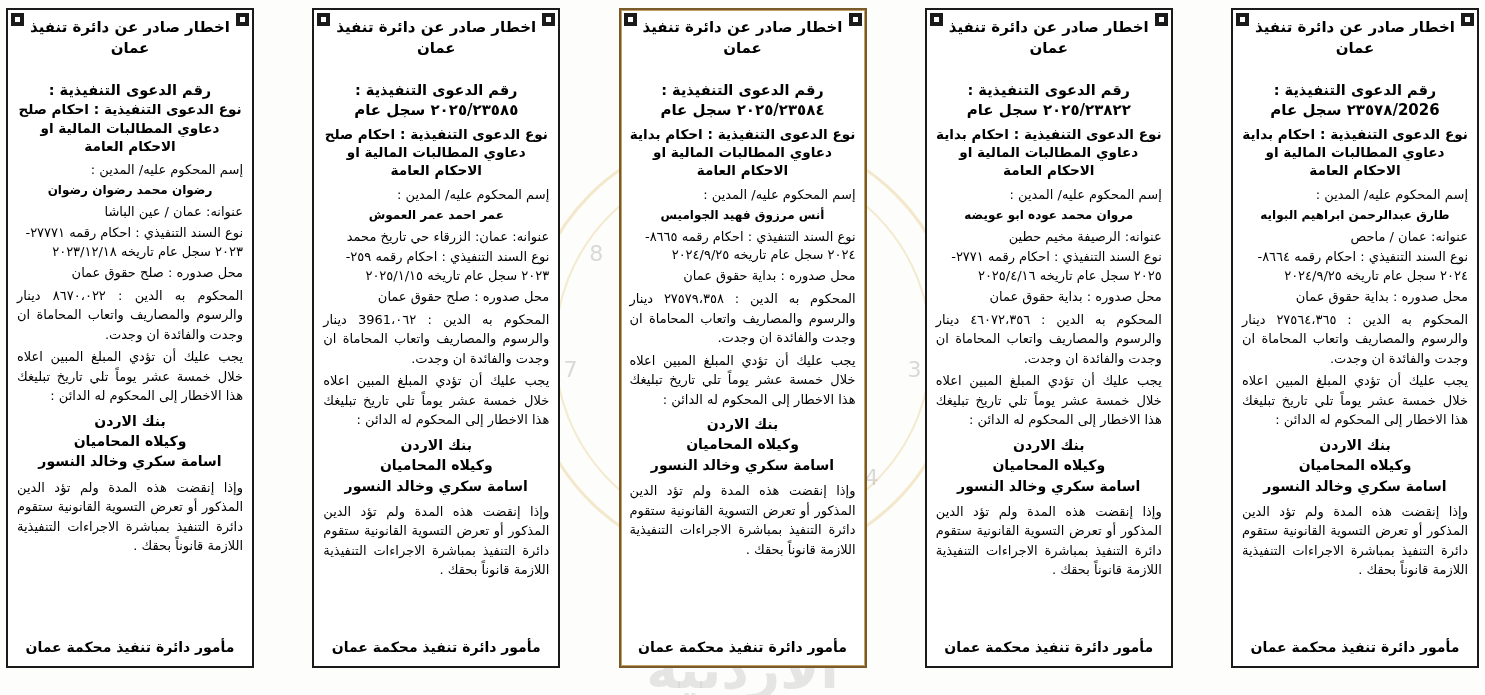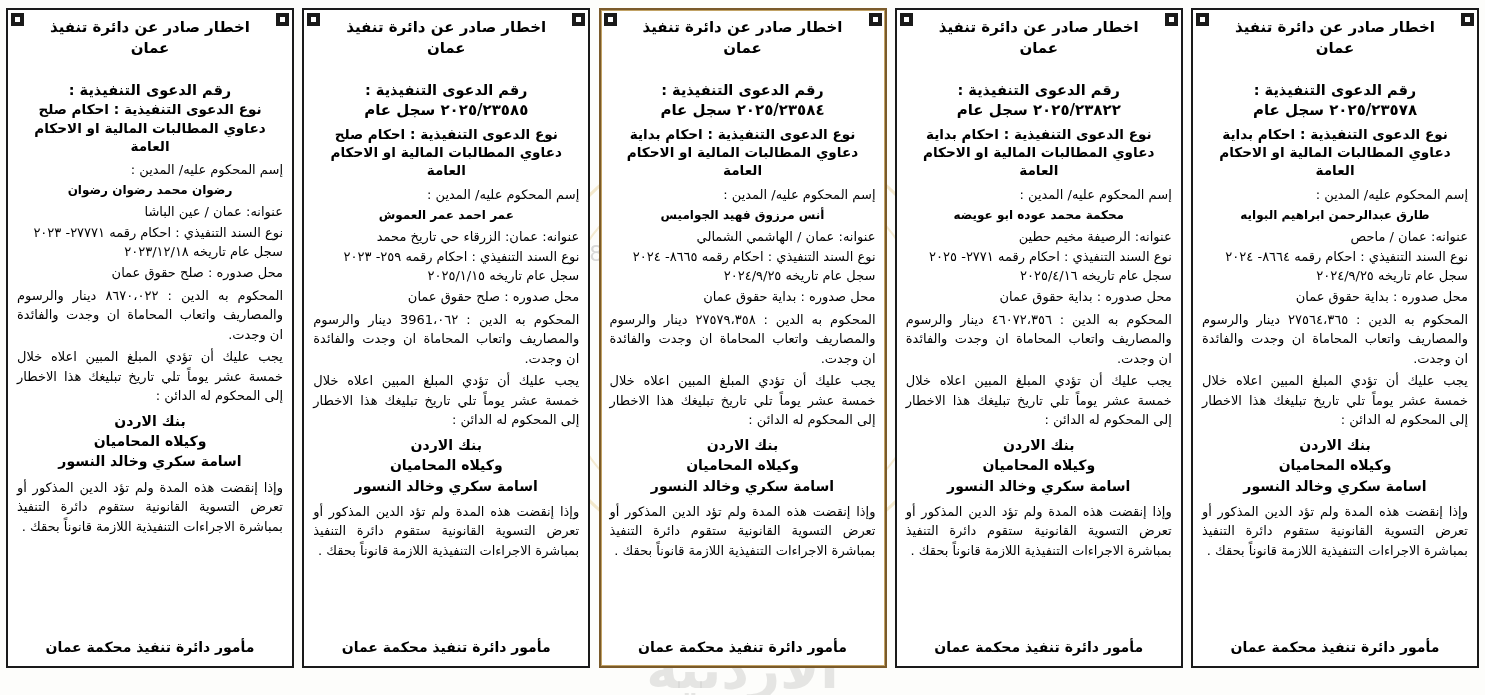--- a/index.html
+++ b/index.html
@@ -82,21 +82,21 @@
     font-weight: bold;
     color: rgba(120, 120, 120, 0.18);
     z-index: 0;
     pointer-events: none;
     white-space: nowrap;
   }
 
   .notice {
     position: relative;
     z-index: 2;
-    width: 288px;
+    width: 248px;
     box-sizing: border-box;
     border: 2px solid #1a1a1a;
     background: #ffffff;
     padding: 6px 9px 8px 9px;
     text-align: center;
     direction: rtl;
     color: #000;
     font-size: 13.2px;
     line-height: 1.42;
     min-height: 660px;
@@ -290,24 +290,20 @@
     <div class="n-city">عمان</div>
     <div class="n-caseno-label">رقم الدعوى التنفيذية :</div>
     <div class="n-caseno-value">٢٠٢٥/٢٣٥٨٤ سجل عام</div>
     <div class="n-type">
       <span>نوع الدعوى التنفيذية :</span>
       <span>احكام  بداية  دعاوي المطالبات المالية او الاحكام العامة</span>
     </div>
     <div class="n-field">إسم المحكوم عليه/ المدين :</div>
     <div class="n-name">أنس مرزوق فهيد الجواميس</div>
     <div class="n-field">
-      <span>عنوانه:</span>
-      <span>عمان / الهاشمي الشمالي</span>
-    </div>
-    <div class="n-field">
       <span>نوع السند التنفيذي :</span>
       <span>احكام رقمه ٨٦٦٥- ٢٠٢٤ سجل عام تاريخه ٢٠٢٤/٩/٢٥</span>
     </div>
     <div class="n-field">
       <span>محل صدوره :</span>
       <span>بداية حقوق عمان</span>
     </div>
     <div class="n-justified">
       <span>المحكوم به الدين :</span>
       <span>٢٧٥٧٩،٣٥٨ دينار</span>
@@ -329,21 +325,21 @@
     <span class="corner tr"></span>
     <div class="n-title">اخطار صادر عن دائرة تنفيذ</div>
     <div class="n-city">عمان</div>
     <div class="n-caseno-label">رقم الدعوى التنفيذية :</div>
     <div class="n-caseno-value">٢٠٢٥/٢٣٨٢٢ سجل عام</div>
     <div class="n-type">
       <span>نوع الدعوى التنفيذية :</span>
       <span>احكام  بداية  دعاوي المطالبات المالية او الاحكام العامة</span>
     </div>
     <div class="n-field">إسم المحكوم عليه/ المدين :</div>
-    <div class="n-name">محكمة محمد عوده ابو عويضه</div>
+    <div class="n-name">مروان محمد عوده ابو عويضه</div>
     <div class="n-field">
       <span>عنوانه:</span>
       <span>الرصيفة مخيم حطين</span>
     </div>
     <div class="n-field">
       <span>نوع السند التنفيذي :</span>
       <span>احكام رقمه ٢٧٧١- ٢٠٢٥ سجل عام تاريخه ٢٠٢٥/٤/١٦</span>
     </div>
     <div class="n-field">
       <span>محل صدوره :</span>
@@ -364,21 +360,21 @@
     <div class="spacer"></div>
     <div class="n-footer">مأمور دائرة تنفيذ محكمة عمان</div>
   </div>
 
   <div class="notice">
     <span class="corner tl"></span>
     <span class="corner tr"></span>
     <div class="n-title">اخطار صادر عن دائرة تنفيذ</div>
     <div class="n-city">عمان</div>
     <div class="n-caseno-label">رقم الدعوى التنفيذية :</div>
-    <div class="n-caseno-value">٢٠٢٥/٢٣٥٧٨ سجل عام</div>
+    <div class="n-caseno-value">2026/٢٣٥٧٨ سجل عام</div>
     <div class="n-type">
       <span>نوع الدعوى التنفيذية :</span>
       <span>احكام  بداية  دعاوي المطالبات المالية او الاحكام العامة</span>
     </div>
     <div class="n-field">إسم المحكوم عليه/ المدين :</div>
     <div class="n-name">طارق عبدالرحمن ابراهيم البوايه</div>
     <div class="n-field">
       <span>عنوانه:</span>
       <span>عمان / ماحص</span>
     </div>

